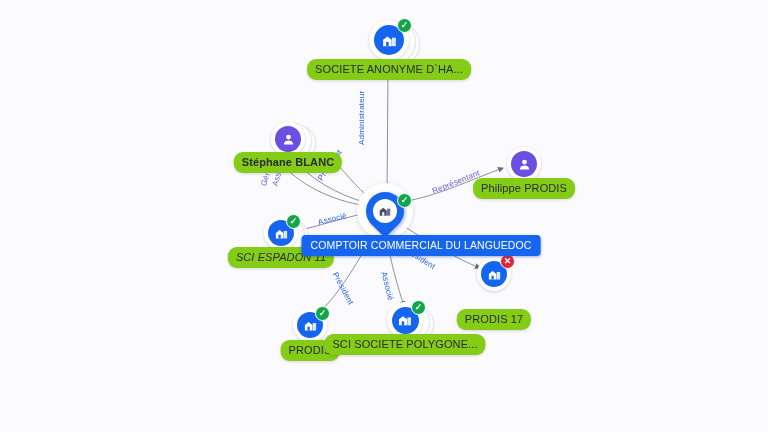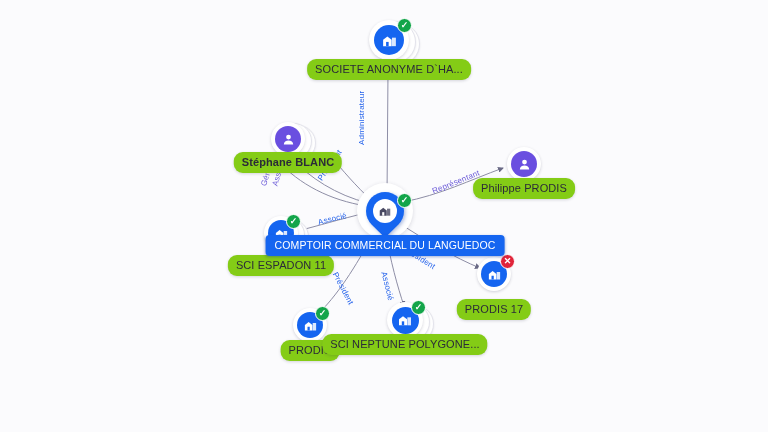--- a/index.html
+++ b/index.html
@@ -125,20 +125,21 @@
     box-shadow: 0 1px 3px rgba(40,40,70,.18);
     letter-spacing: .1px;
   }
   .node-label.selected {
     background: #1565f0;
     color: #ffffff;
     border-radius: 4px;
     box-shadow: 0 1px 3px rgba(20,60,160,.40);
     font-size: 10.5px;
     padding: 5px 9px;
+    margin-left: 36px;
   }
 
   
   .edge-label {
     position: absolute;
     white-space: nowrap;
     font-size: 8px;
     line-height: 1;
     letter-spacing: .2px;
     transform-origin: 0 50%;
@@ -244,37 +245,37 @@
         <div class="inner" style="width:26px;height:26px;background:#1565f0;">
           <svg width="15" height="15" viewBox="0 0 24 24">
             <path d="M3 20V11l6-4.5L15 11v9z" fill="#ffffff"></path>
             <rect x="15.5" y="8" width="5.5" height="12" fill="#ffffff" opacity="0.85"></rect>
             <rect x="7.2" y="14" width="3.6" height="6" fill="#1565f0"></rect>
           </svg>
         </div>
         <div class="badge badge-ok" style="right:-3px; top:-2px;">✓</div>
       </div>
     </div>
-    <div class="node-label" style="left:0px; top:22px;">SCI ESPADON 11</div>
+    <div class="node-label" style="left:0px; top:14px;font-style:italic;">SCI ESPADON 11</div>
   </div>
 
   <div class="node" style="left:494px; top:274px;">
     <div class="node-visual">
       <div class="disc" style="width:34px;height:34px;margin:-17px 0 0 -17px;position:absolute;left:50%;top:50%;">
         <div class="inner" style="width:26px;height:26px;background:#1565f0;">
           <svg width="15" height="15" viewBox="0 0 24 24">
             <path d="M3 20V11l6-4.5L15 11v9z" fill="#ffffff"></path>
             <rect x="15.5" y="8" width="5.5" height="12" fill="#ffffff" opacity="0.85"></rect>
             <rect x="7.2" y="14" width="3.6" height="6" fill="#1565f0"></rect>
           </svg>
         </div>
         <div class="badge badge-ko" style="right:-4px; top:-3px;">✕</div>
       </div>
     </div>
-    <div class="node-label" style="left:0px; top:25px;">PRODIS 17</div>
+    <div class="node-label" style="left:0px; top:35px;">PRODIS 17</div>
   </div>
 
   <div class="node" style="left:310px; top:325px;">
     <div class="node-visual">
       <div class="disc" style="width:34px;height:34px;margin:-17px 0 0 -17px;position:absolute;left:50%;top:50%;">
         <div class="inner" style="width:26px;height:26px;background:#1565f0;">
           <svg width="15" height="15" viewBox="0 0 24 24">
             <path d="M3 20V11l6-4.5L15 11v9z" fill="#ffffff"></path>
             <rect x="15.5" y="8" width="5.5" height="12" fill="#ffffff" opacity="0.85"></rect>
             <rect x="7.2" y="14" width="3.6" height="6" fill="#1565f0"></rect>
@@ -294,21 +295,21 @@
         <div class="inner" style="width:27px;height:27px;background:#1565f0;">
           <svg width="16" height="16" viewBox="0 0 24 24">
             <path d="M3 20V11l6-4.5L15 11v9z" fill="#ffffff"></path>
             <rect x="15.5" y="8" width="5.5" height="12" fill="#ffffff" opacity="0.85"></rect>
             <rect x="7.2" y="14" width="3.6" height="6" fill="#1565f0"></rect>
           </svg>
         </div>
         <div class="badge badge-ok" style="right:-3px; top:-2px;">✓</div>
       </div>
     </div>
-    <div class="node-label" style="left:0px; top:14px;">SCI NEPTUNE POLYGONE...</div>
+    <div class="node-label" style="left:0px; top:14px;">SCI SOCIETE POLYGONE...</div>
   </div>
 
   <div class="node" style="left:385px; top:211px;">
     <div class="pin-wrap">
       <div class="pin-halo"></div>
       <div class="pin" style="margin:-19px 0 0 -19px; position:absolute; left:50%; top:50%; background:#1565f0;">
         <div class="pin-core">
           <svg width="14" height="14" viewBox="0 0 24 24">
             <path d="M3 20V11l6-4.5L15 11v9z" fill="#4a4a63"></path>
             <rect x="15.5" y="8" width="5.5" height="12" fill="#4a4a63" opacity="0.8"></rect>

